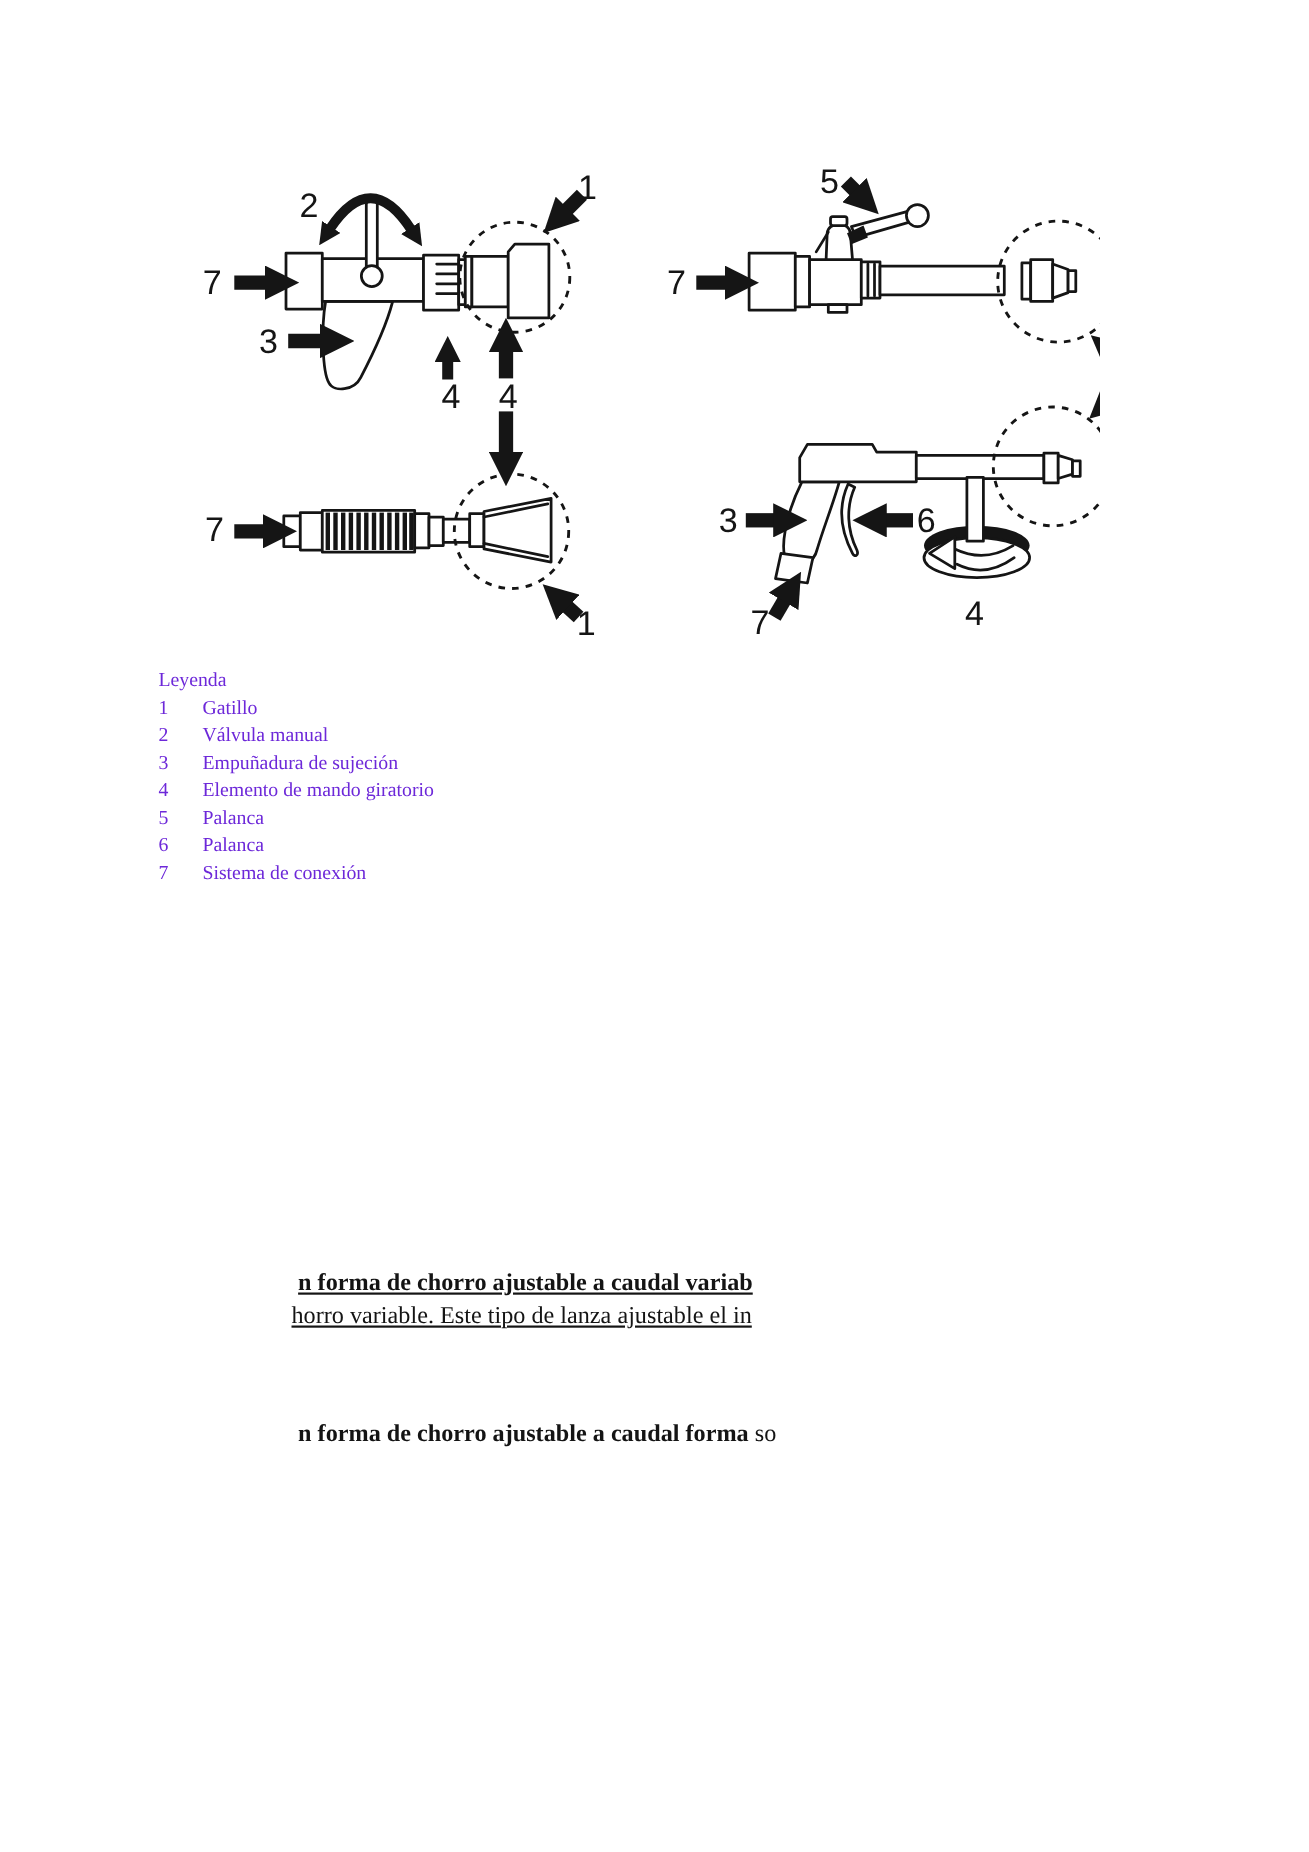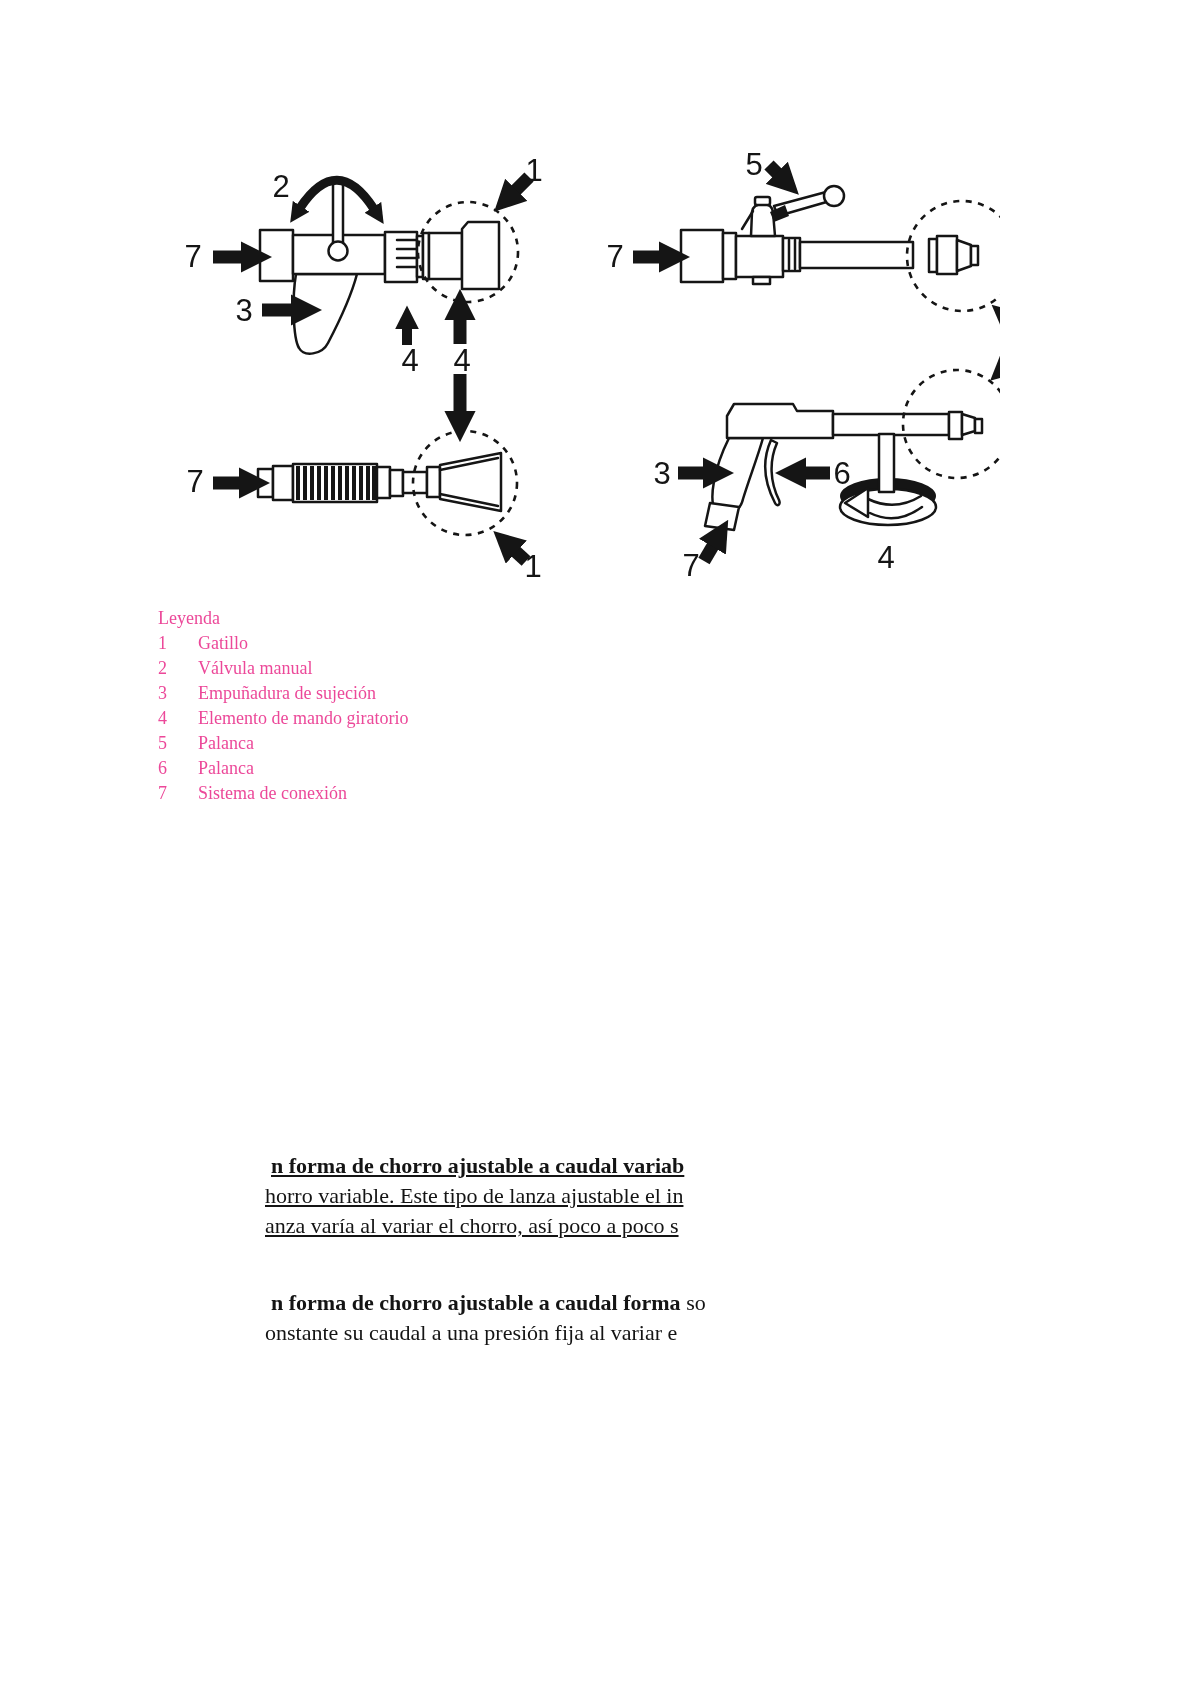--- a/index.html
+++ b/index.html
@@ -11,21 +11,21 @@
   .figure-wrap svg{display:block;width:880px;height:480px;}
   .oln{fill:#ffffff;stroke:#151515;stroke-width:2.5;stroke-linejoin:round;}
   .thin{fill:none;stroke:#151515;stroke-width:2.5;stroke-linejoin:round;stroke-linecap:round;}
   .solid{fill:#151515;stroke:none;}
   .dc{fill:none;stroke:#151515;stroke-width:2.6;stroke-dasharray:6 6.5;}
   .arr13{stroke:#151515;stroke-width:13;fill:none;marker-end:url(#mh);}
   .arr10{stroke:#151515;stroke-width:10;fill:none;marker-end:url(#mhs);}
   .arc2{stroke:#151515;stroke-width:9;fill:none;marker-start:url(#mhc-r);marker-end:url(#mhc);}
   .rib{stroke:#151515;stroke-width:4;}
   .lbl{font-family:"Liberation Sans",sans-serif;font-size:31px;fill:#151515;text-anchor:middle;}
-  .legend{position:absolute;left:158px;top:606px;font-size:18px;line-height:25px;color:#ec4899;}
+  .legend{position:absolute;left:144px;top:606px;font-size:18px;line-height:25px;color:#6d28d9;}
   .legend-title{font-size:18px;}
   .legend-row{white-space:nowrap;}
   .legend-num{display:inline-block;width:40px;}
   .body-text{position:absolute;left:265px;font-size:22px;line-height:30px;color:#141414;}
   .pline{white-space:nowrap;}
   .indent1{padding-left:6px;}
 </style>
 </head>
 <body>
 
@@ -175,19 +175,17 @@
   <div class="legend-row"><span class="legend-num">3</span><span>Empuñadura de sujeción</span></div>
   <div class="legend-row"><span class="legend-num">4</span><span>Elemento de mando giratorio</span></div>
   <div class="legend-row"><span class="legend-num">5</span><span>Palanca</span></div>
   <div class="legend-row"><span class="legend-num">6</span><span>Palanca</span></div>
   <div class="legend-row"><span class="legend-num">7</span><span>Sistema de conexión</span></div>
 </div>
 
 <div class="body-text" style="top:1151px;text-decoration:underline;">
   <div class="pline indent1"><b>n forma de chorro ajustable a caudal variab</b></div>
   <div class="pline">horro variable. Este tipo de lanza ajustable el in</div>
-  <div class="pline">anza varía al variar el chorro, así poco a poco s</div>
 </div>
 
 <div class="body-text" style="top:1288px;">
   <div class="pline indent1"><b>n forma de chorro ajustable a caudal forma</b><span> so</span></div>
-  <div class="pline">onstante su caudal a una presión fija al variar e</div>
 </div>
 
 </body></html>

